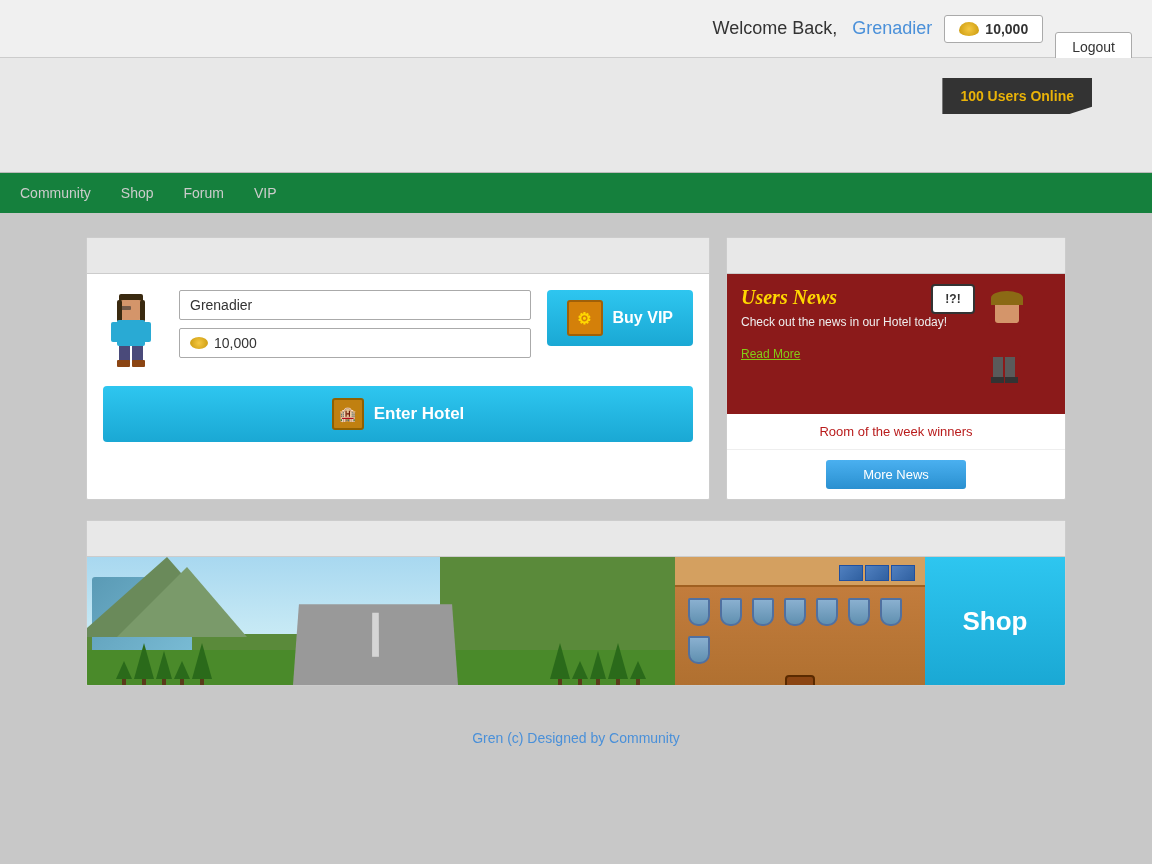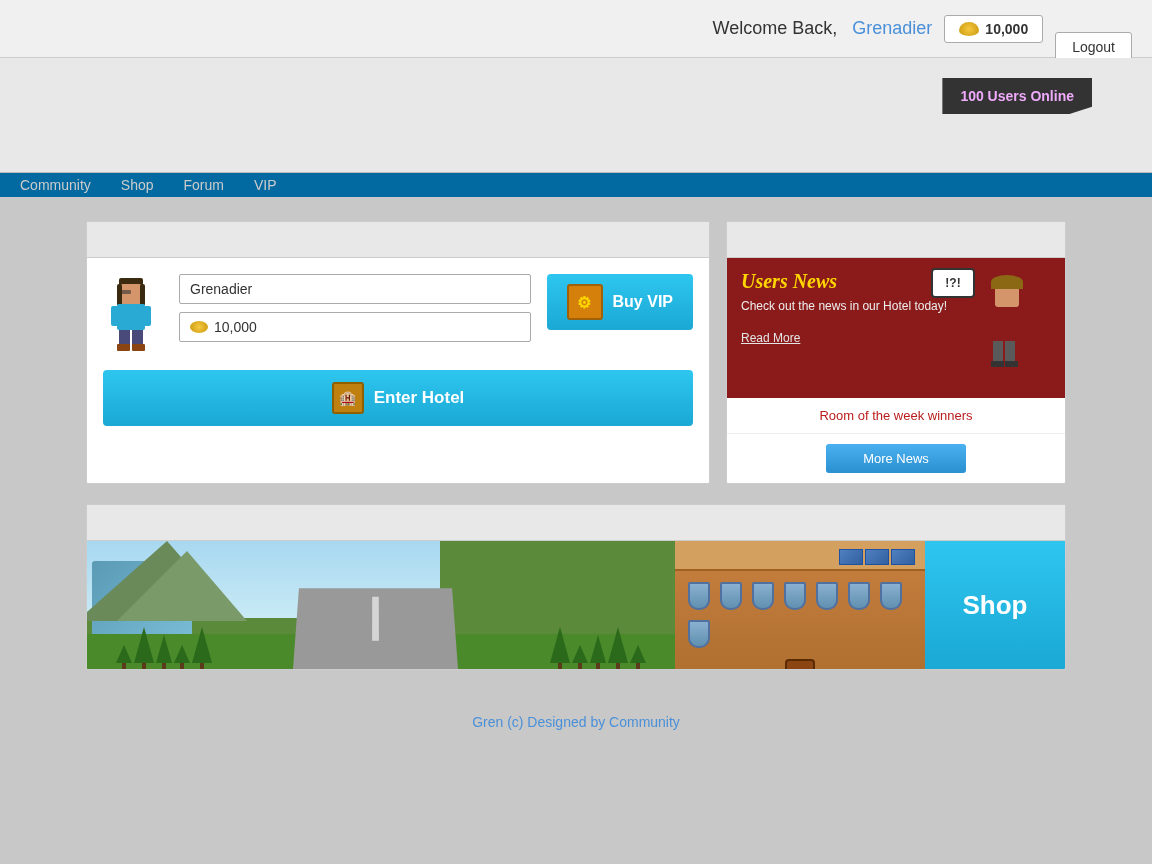--- a/index.html
+++ b/index.html
@@ -81,31 +81,31 @@
       background: #e8e8e8;
       height: 115px;
       position: relative;
       border-bottom: 1px solid #bbb;
     }
     #users-online-badge {
       position: absolute;
       right: 60px;
       top: 20px;
       background: #333;
-      color: #f0abfc;
+      color: #eab308;
       padding: 10px 18px;
       font-size: 14px;
       font-weight: bold;
       clip-path: polygon(0 0, 100% 0, 100% 80%, 85% 100%, 0 100%);
     }
 
     
     #nav {
-      background: #0369a1;
-      height: 24px;
+      background: #15803d;
+      height: 40px;
       display: flex;
       align-items: center;
       padding: 0 20px;
       gap: 30px;
     }
     .nav-item {
       color: #ccc;
       font-size: 14px;
       cursor: pointer;
       text-decoration: none;
@@ -261,21 +261,21 @@
       font-style: italic;
       margin-bottom: 6px;
       font-family: Georgia, serif;
     }
     #news-subtitle {
       font-size: 12px;
       color: #eee;
       margin-bottom: 16px;
     }
     #read-more-link {
-      color: #e5e5e5;
+      color: #84cc16;
       font-size: 12px;
       text-decoration: underline;
       cursor: pointer;
     }
     .news-character {
       position: absolute;
       right: 10px;
       bottom: 5px;
       width: 100px;
       height: 110px;

